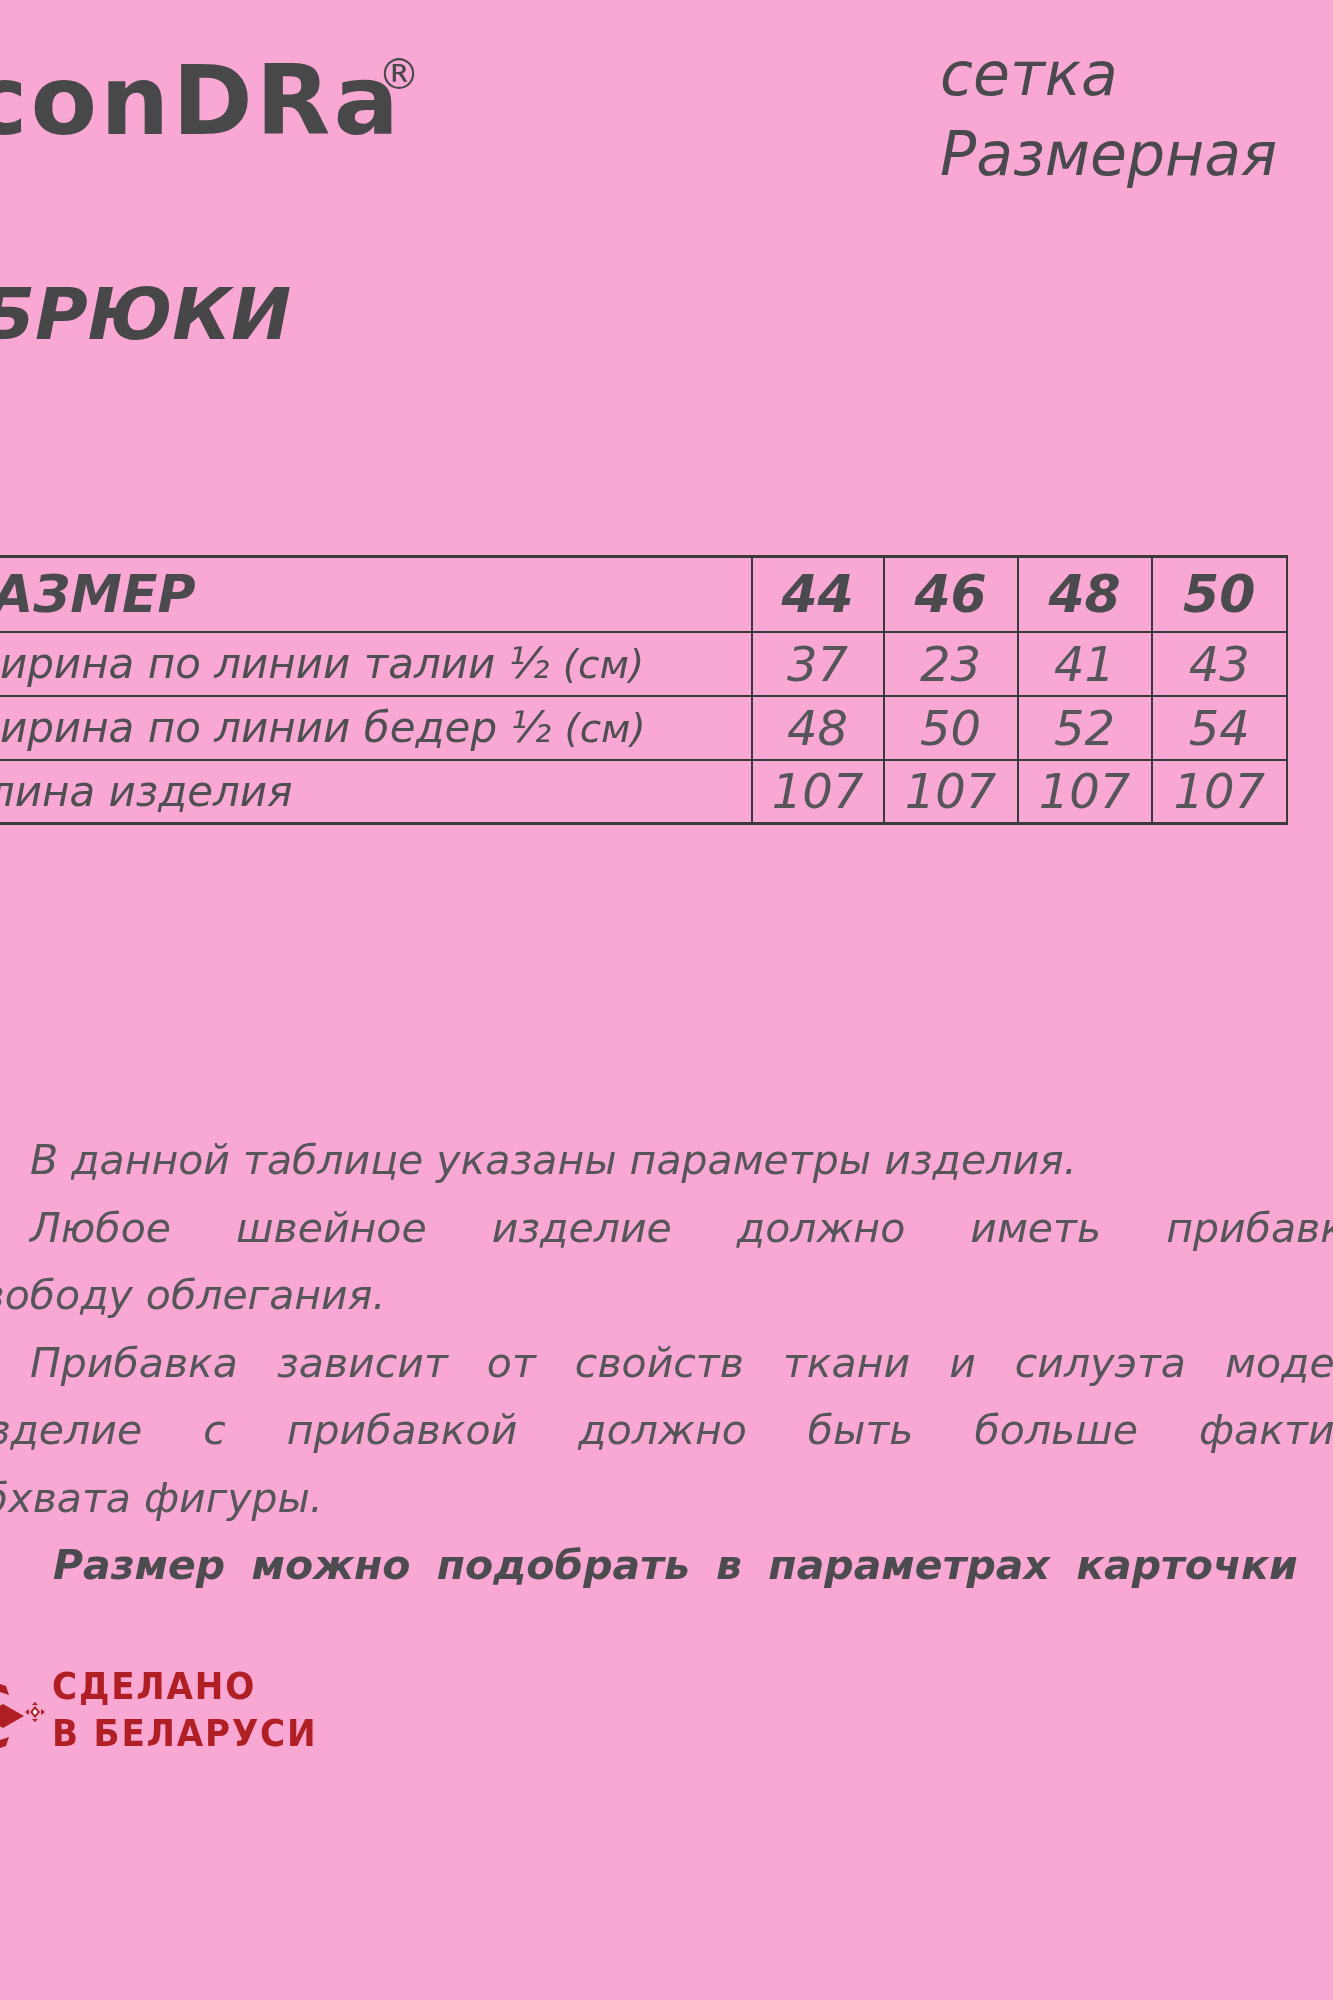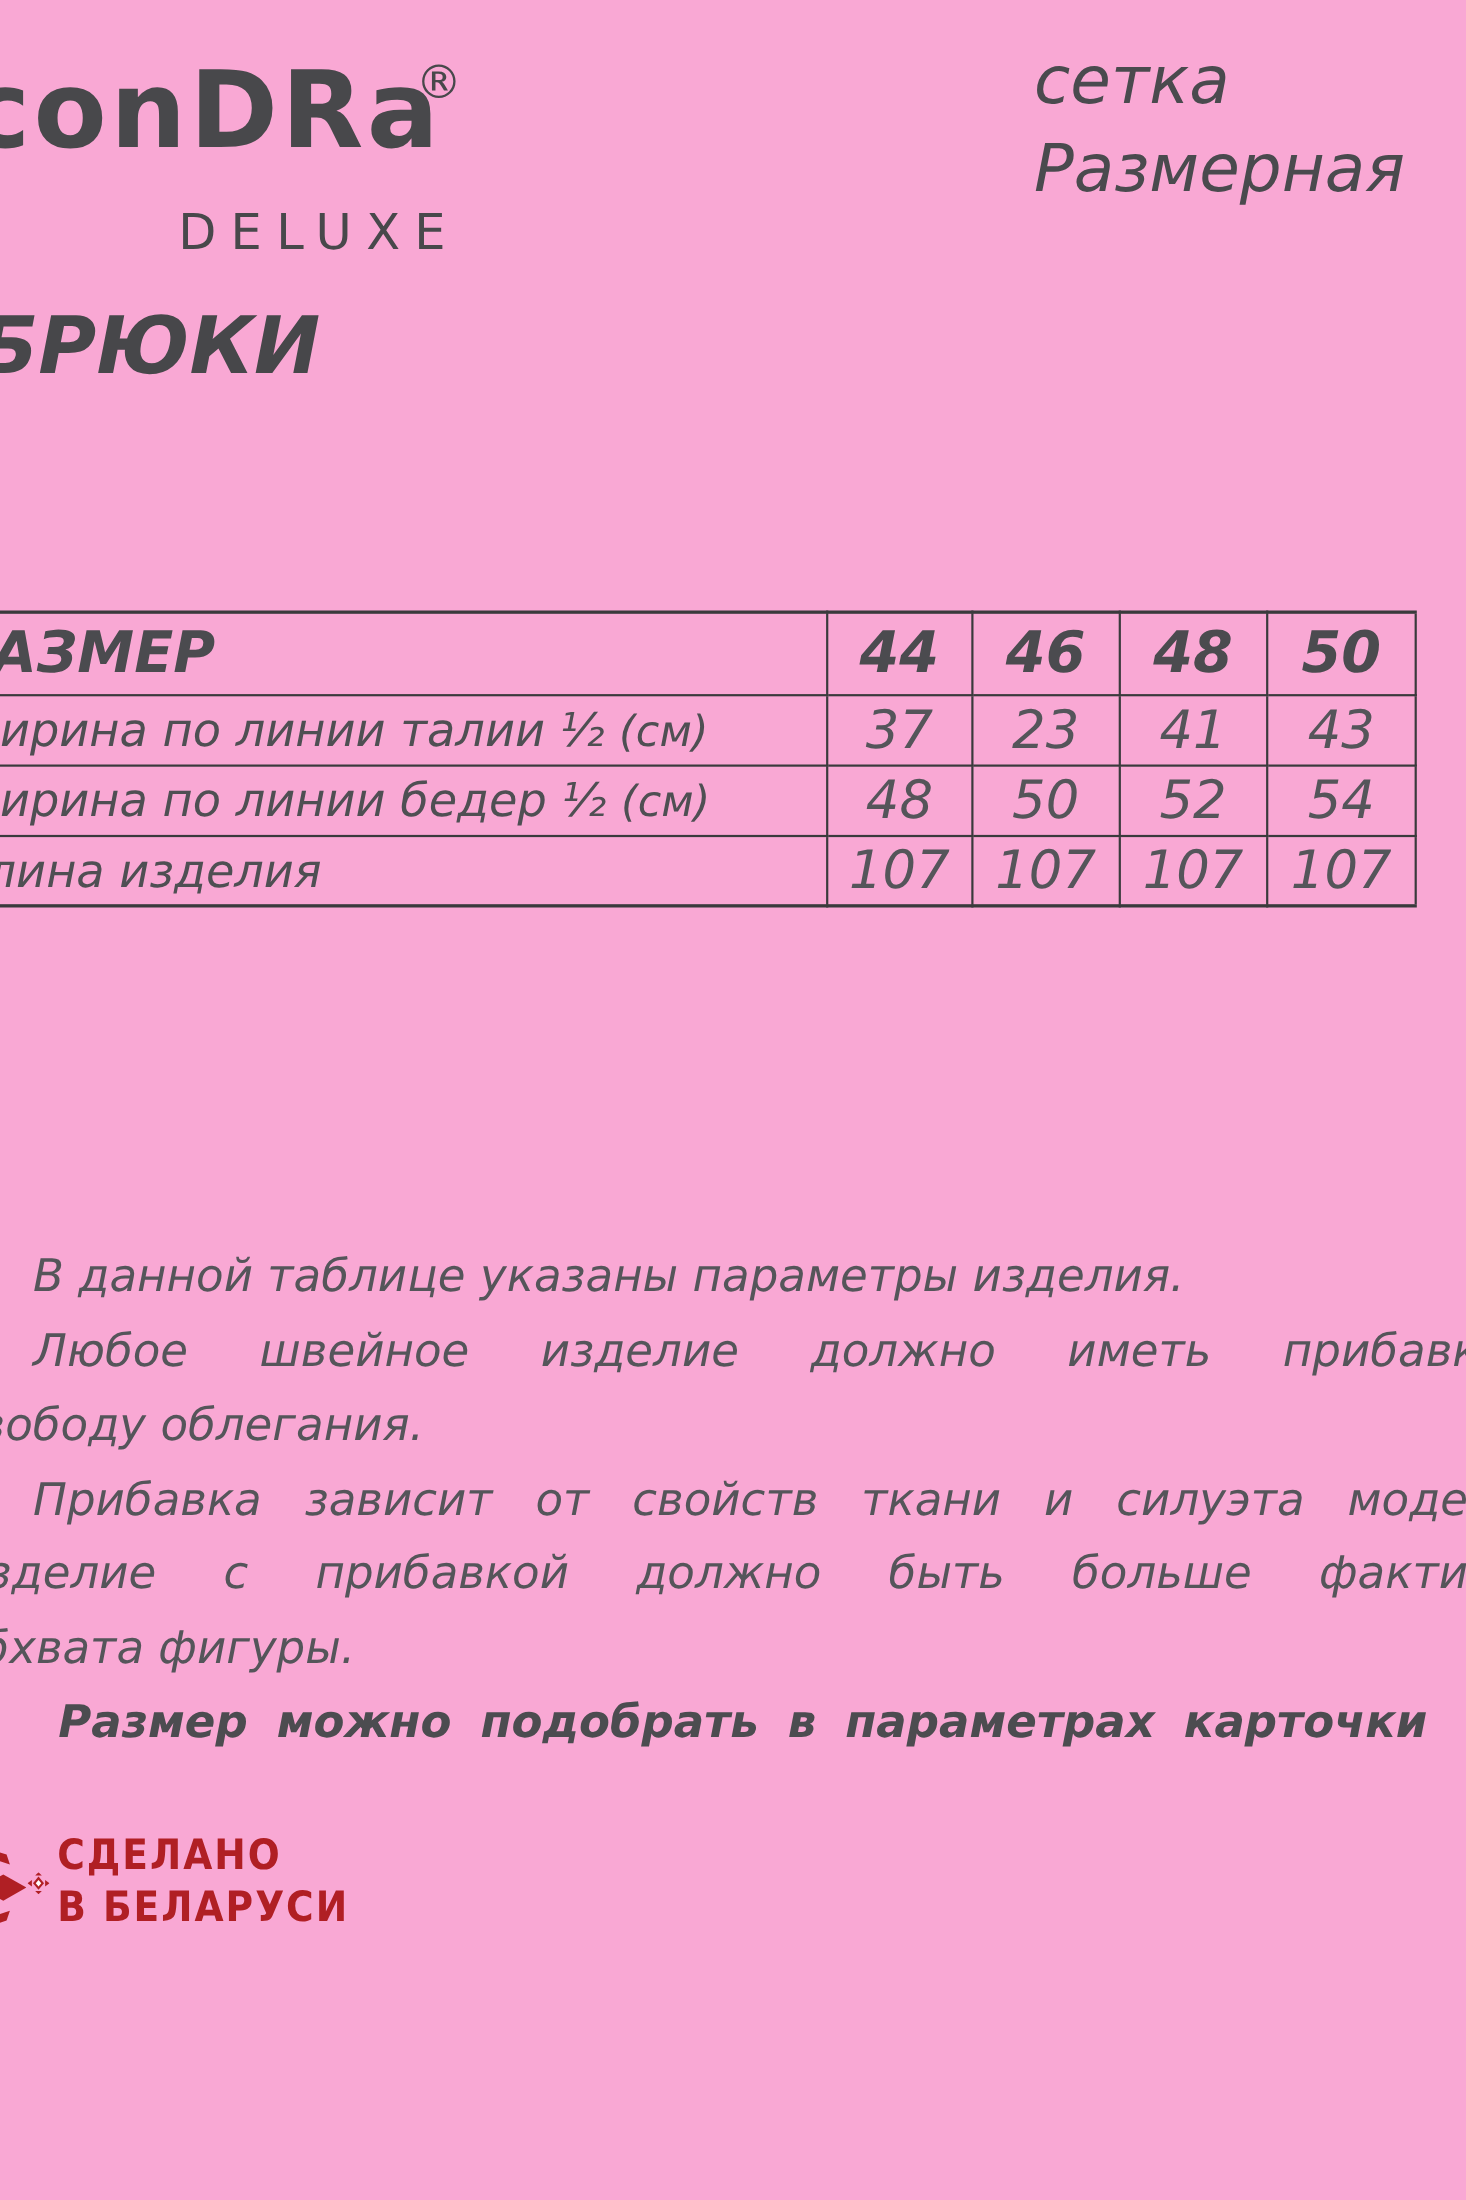--- a/index.html
+++ b/index.html
@@ -96,21 +96,20 @@
   .madein-1 { top:1664px; }
   .madein-2 { top:1711px; }
 </style>
 </head>
 <body>
 
 <div class="page">
 
   <div class="brand-logo">conDRa</div>
   <div class="brand-reg">®</div>
-  <div class="brand-sub">DELUXE</div>
 
   <div class="doc-title">
     <div>сетка</div>
     <div>Размерная</div>
   </div>
 
   <div class="product-title">БРЮКИ</div>
 
   <table class="size-table">
     <colgroup>

